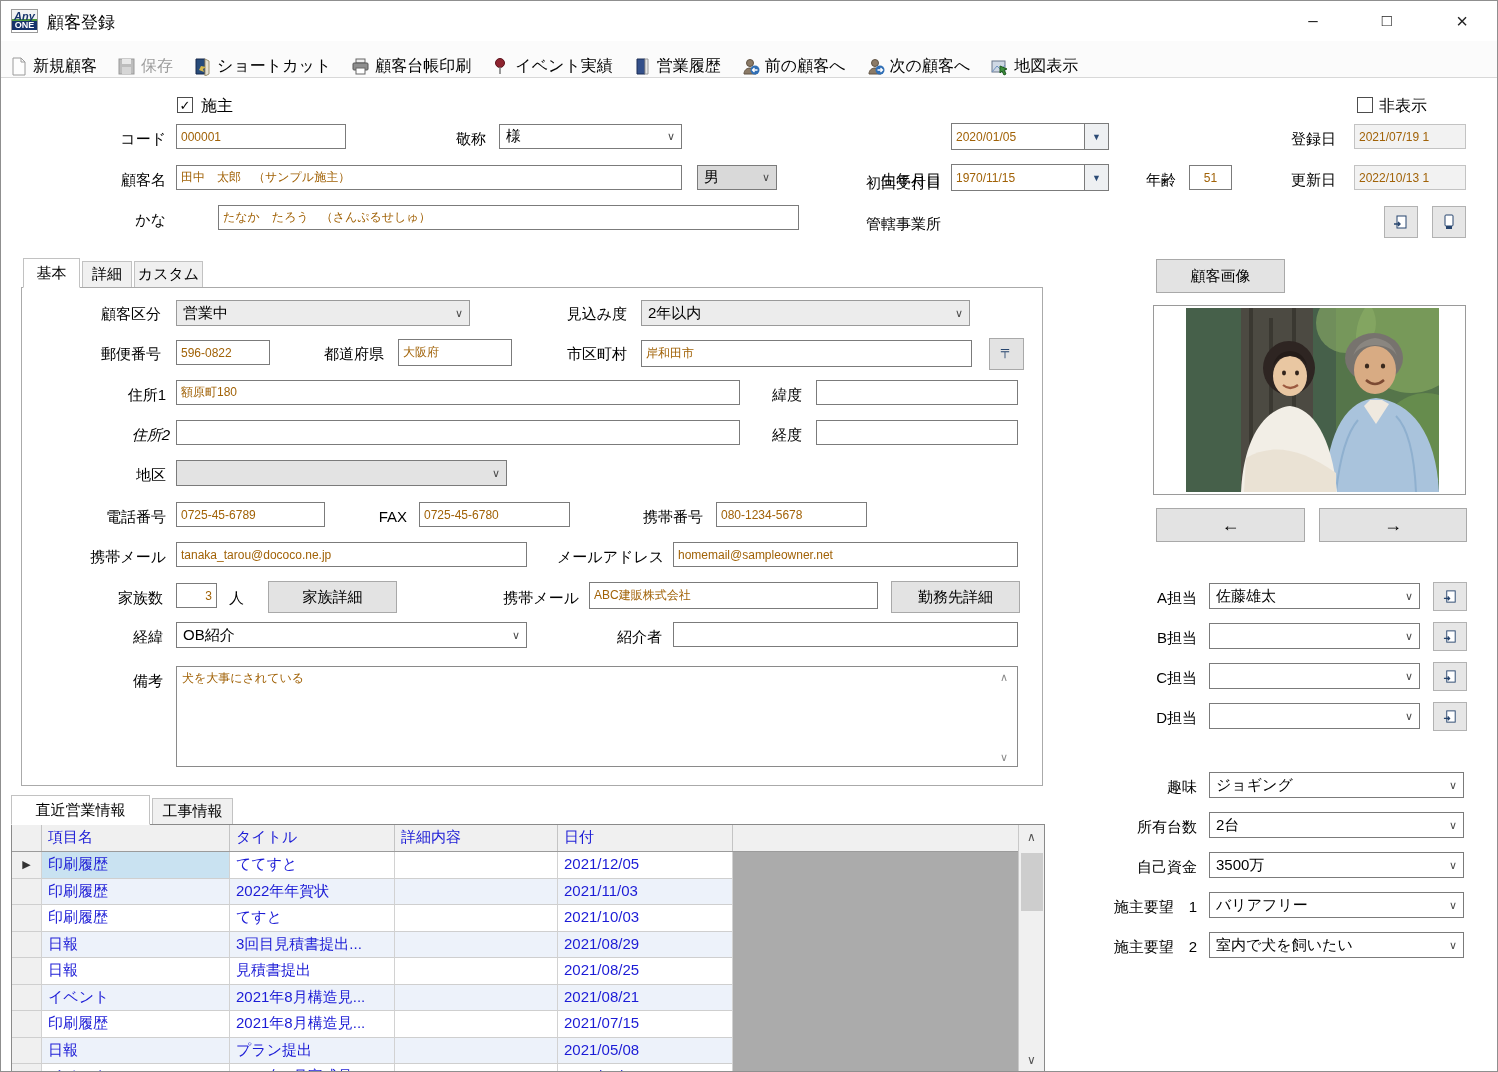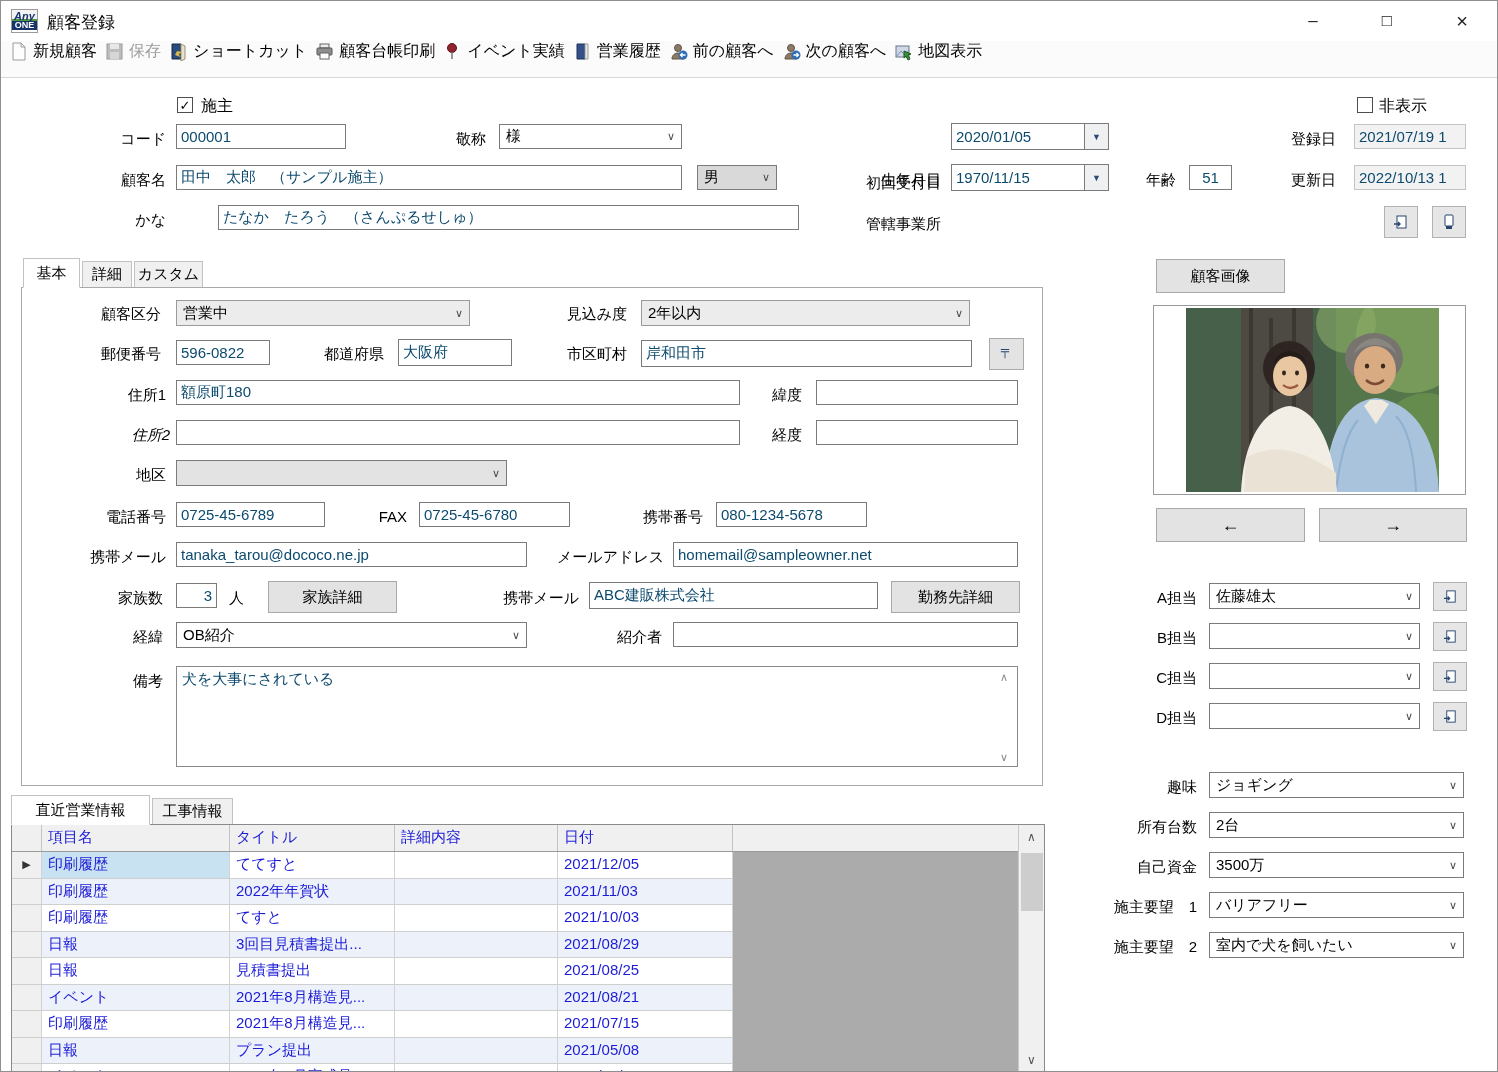--- a/index.html
+++ b/index.html
@@ -10,27 +10,27 @@
     font-family:"Liberation Sans","DejaVu Sans",sans-serif; color:#000;
   }
   
   .titlebar { position:absolute; left:0; top:0; width:100%; height:40px; background:#fff; }
   .applogo { position:absolute; left:10px; top:8px; width:27px; height:24px; border:1px solid #9a9a9a; font-weight:bold; text-align:center; line-height:1; }
   .applogo .l1 { display:block; font-size:11px; color:#16336b; font-style:italic; background:#f2f2f2; height:11px; padding-top:1px; border-bottom:2px solid #4f9b3c;}
   .applogo .l2 { display:block; font-size:9px; color:#fff; background:#16336b; height:9px; }
   .apptitle { position:absolute; left:46px; top:10px; font-size:17px; }
   .winbtn { position:absolute; top:4px; width:44px; height:32px; display:flex; align-items:center; justify-content:center; font-size:17px; color:#222; }
   
-  .toolbar { position:absolute; left:0; top:40px; width:100%; height:37px; background:#fbfbfb; border-bottom:1px solid #d8d8d8; display:flex; align-items:flex-start; padding-left:8px; gap:8px; }
+  .toolbar { position:absolute; left:0; top:40px; width:100%; height:37px; background:#fbfbfb; border-bottom:1px solid #d8d8d8; display:flex; align-items:flex-end; padding-left:8px; gap:20px; }
   .titem { display:flex; align-items:center; gap:5px; font-size:16px; white-space:nowrap; }
   .titem.disabled { color:#9c9c9c; }
   .ticon { width:19px; height:19px; flex:0 0 auto; }
   
   .lbl { position:absolute; font-size:15px; text-align:right; white-space:nowrap; line-height:19px; }
-  .inp { position:absolute; border:1px solid #7b7b7b; background:#fff; font-size:15px; padding:0 4px; font-family:inherit; color:#0c4a6e; }
+  .inp { position:absolute; border:1px solid #7b7b7b; background:#fff; font-size:12px; padding:0 4px; font-family:inherit; color:#a16207; }
   .inp.ro { background:#f2f2f2; border-color:#c3c3c3; }
   .inp.ctr { text-align:center; }
   .sel { position:absolute; border:1px solid #7b7b7b; background:#fff; font-size:15px; display:flex; align-items:center; padding:0 6px; white-space:nowrap; overflow:hidden; }
   .sel .chev { margin-left:auto; color:#4a4a4a; font-size:11px; padding-left:4px; }
   .sel.gray { background:#d9d9d9; }
   .sel.lite { background:#ececec; border-color:#9a9a9a; }
   .btn { position:absolute; background:#e3e3e3; border:1px solid #a9a9a9; display:flex; align-items:center; justify-content:center; font-size:15px; cursor:default; }
   .ckb { position:absolute; width:16px; height:16px; border:1px solid #4d4d4d; background:#fff; display:flex; align-items:center; justify-content:center; font-size:13px; line-height:1; }
   .dnbtn { position:absolute; background:#eef0f2; border:1px solid #7b7b7b; border-left:none; display:flex; align-items:center; justify-content:center; font-size:9px; color:#2b4a75; }
   .sbtn { position:absolute; background:#e6e6e6; border:1px solid #b2b2b2; display:flex; align-items:center; justify-content:center; }

